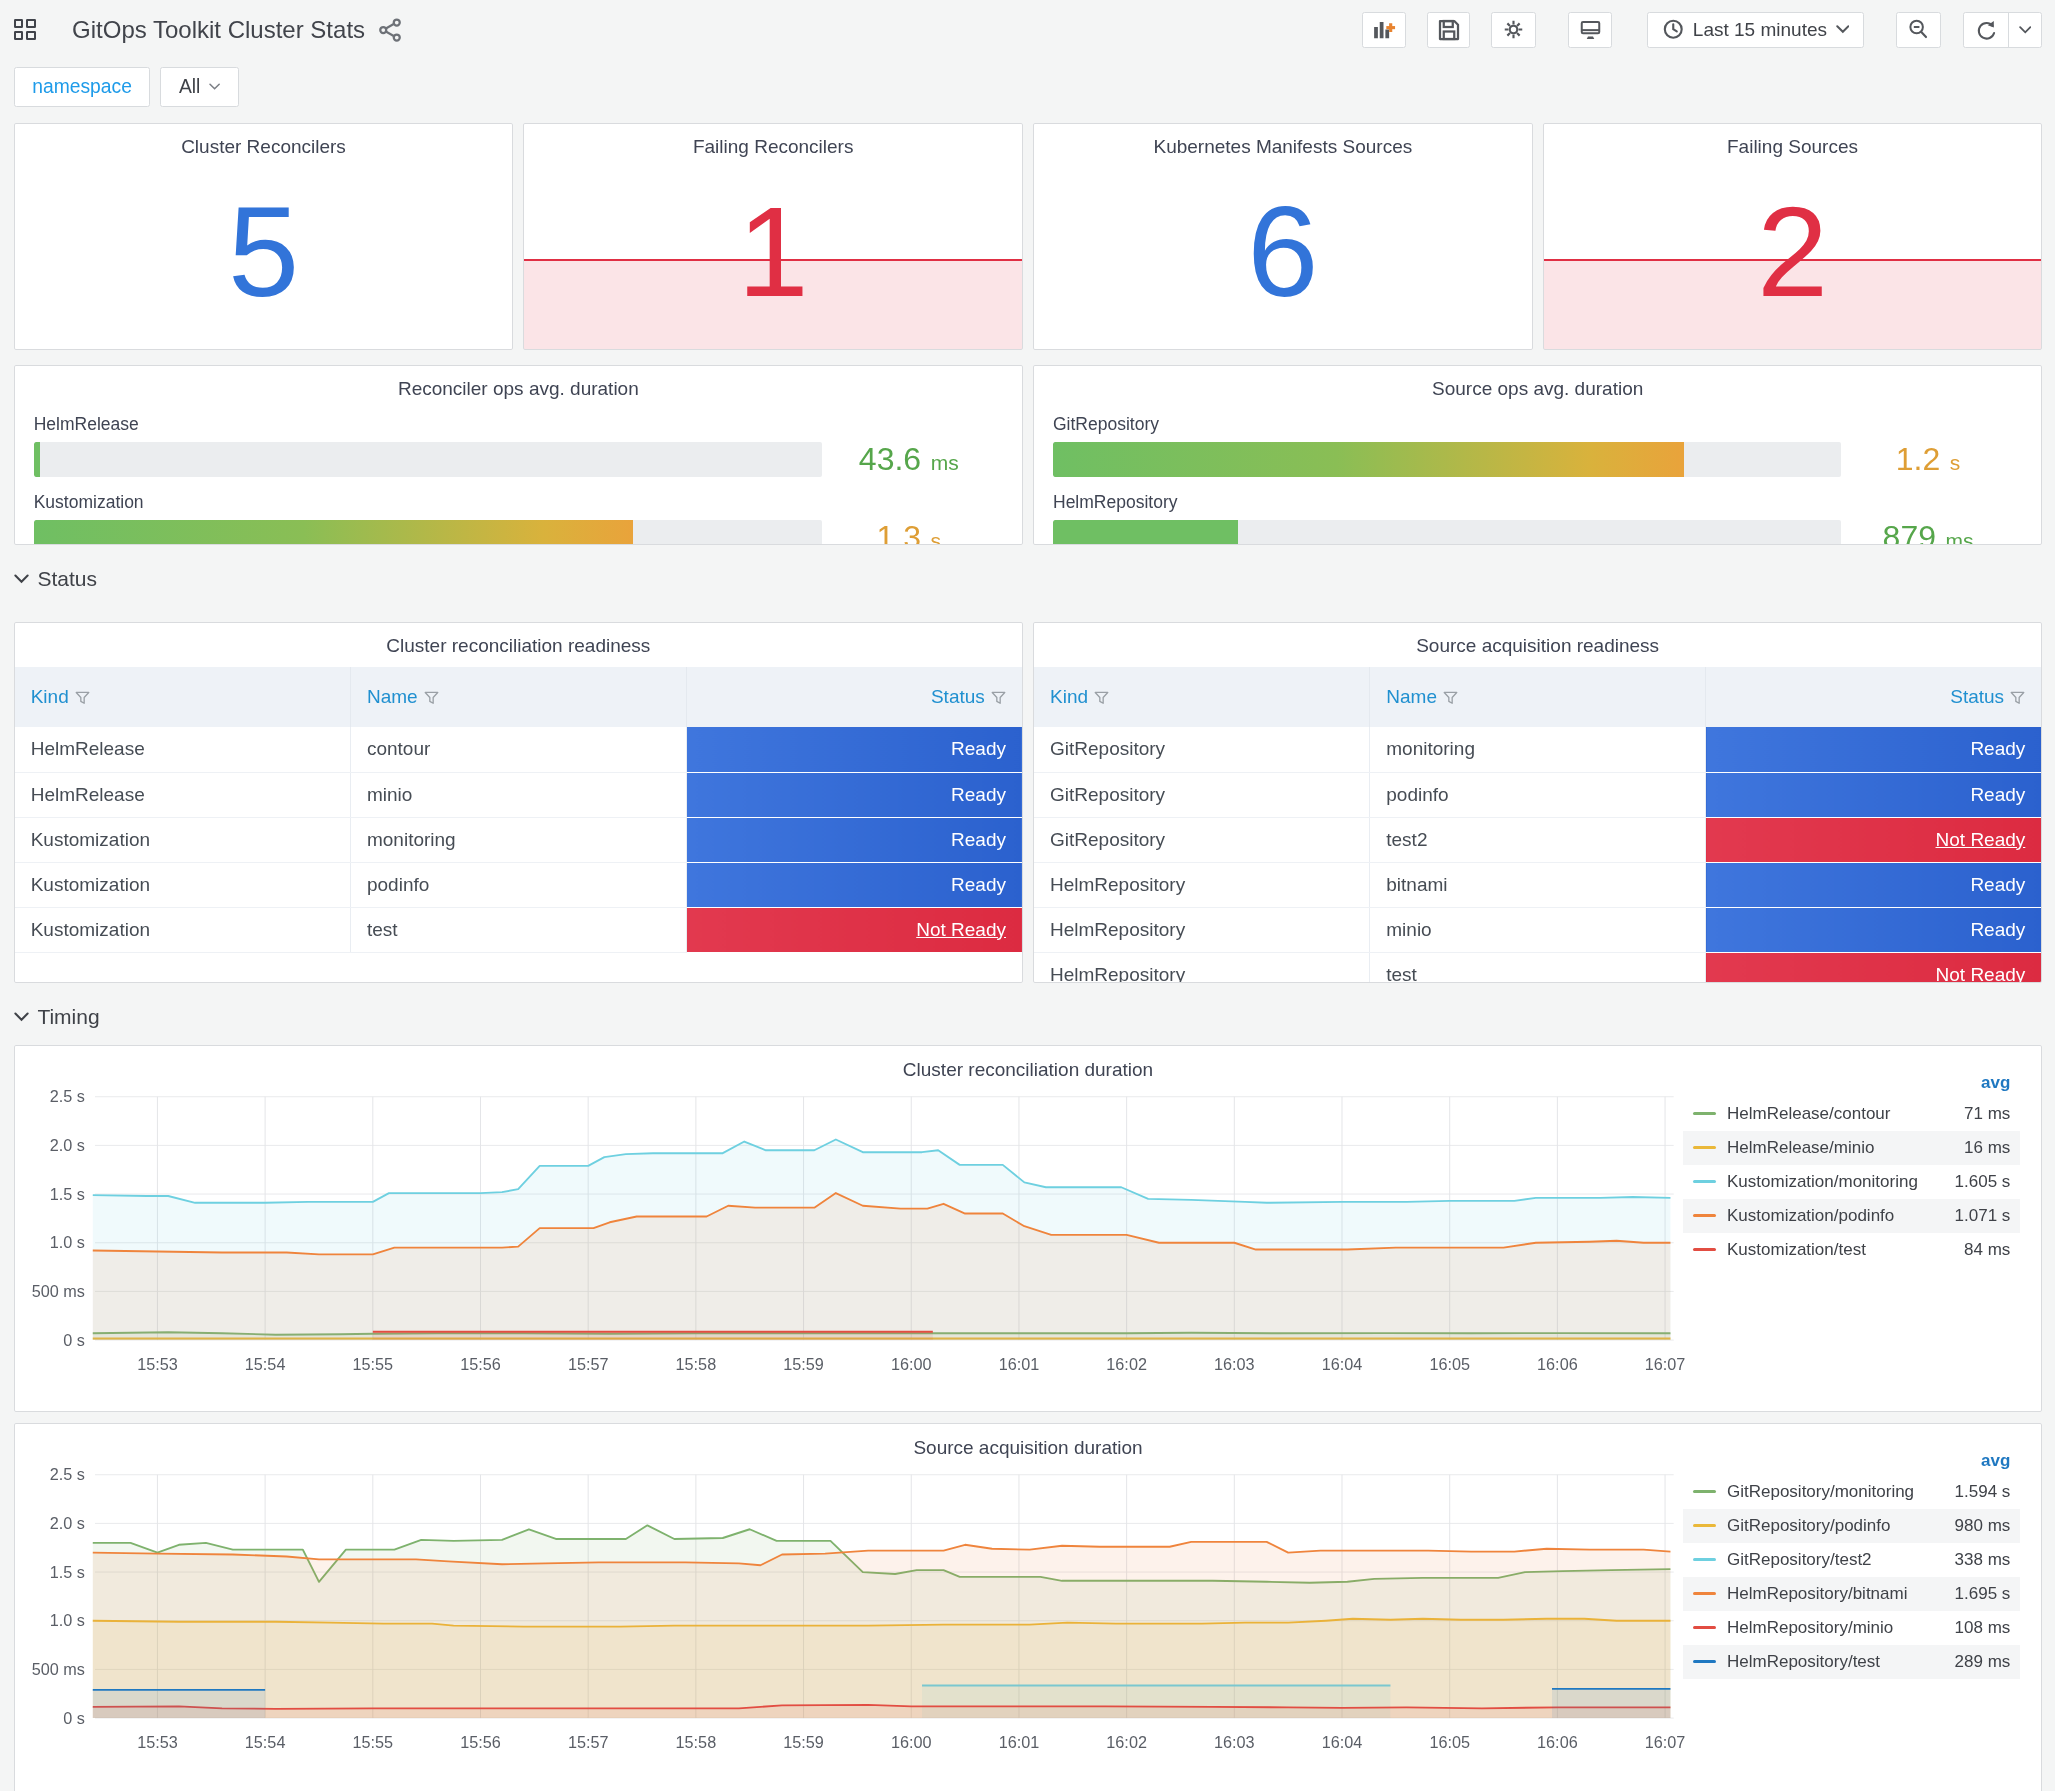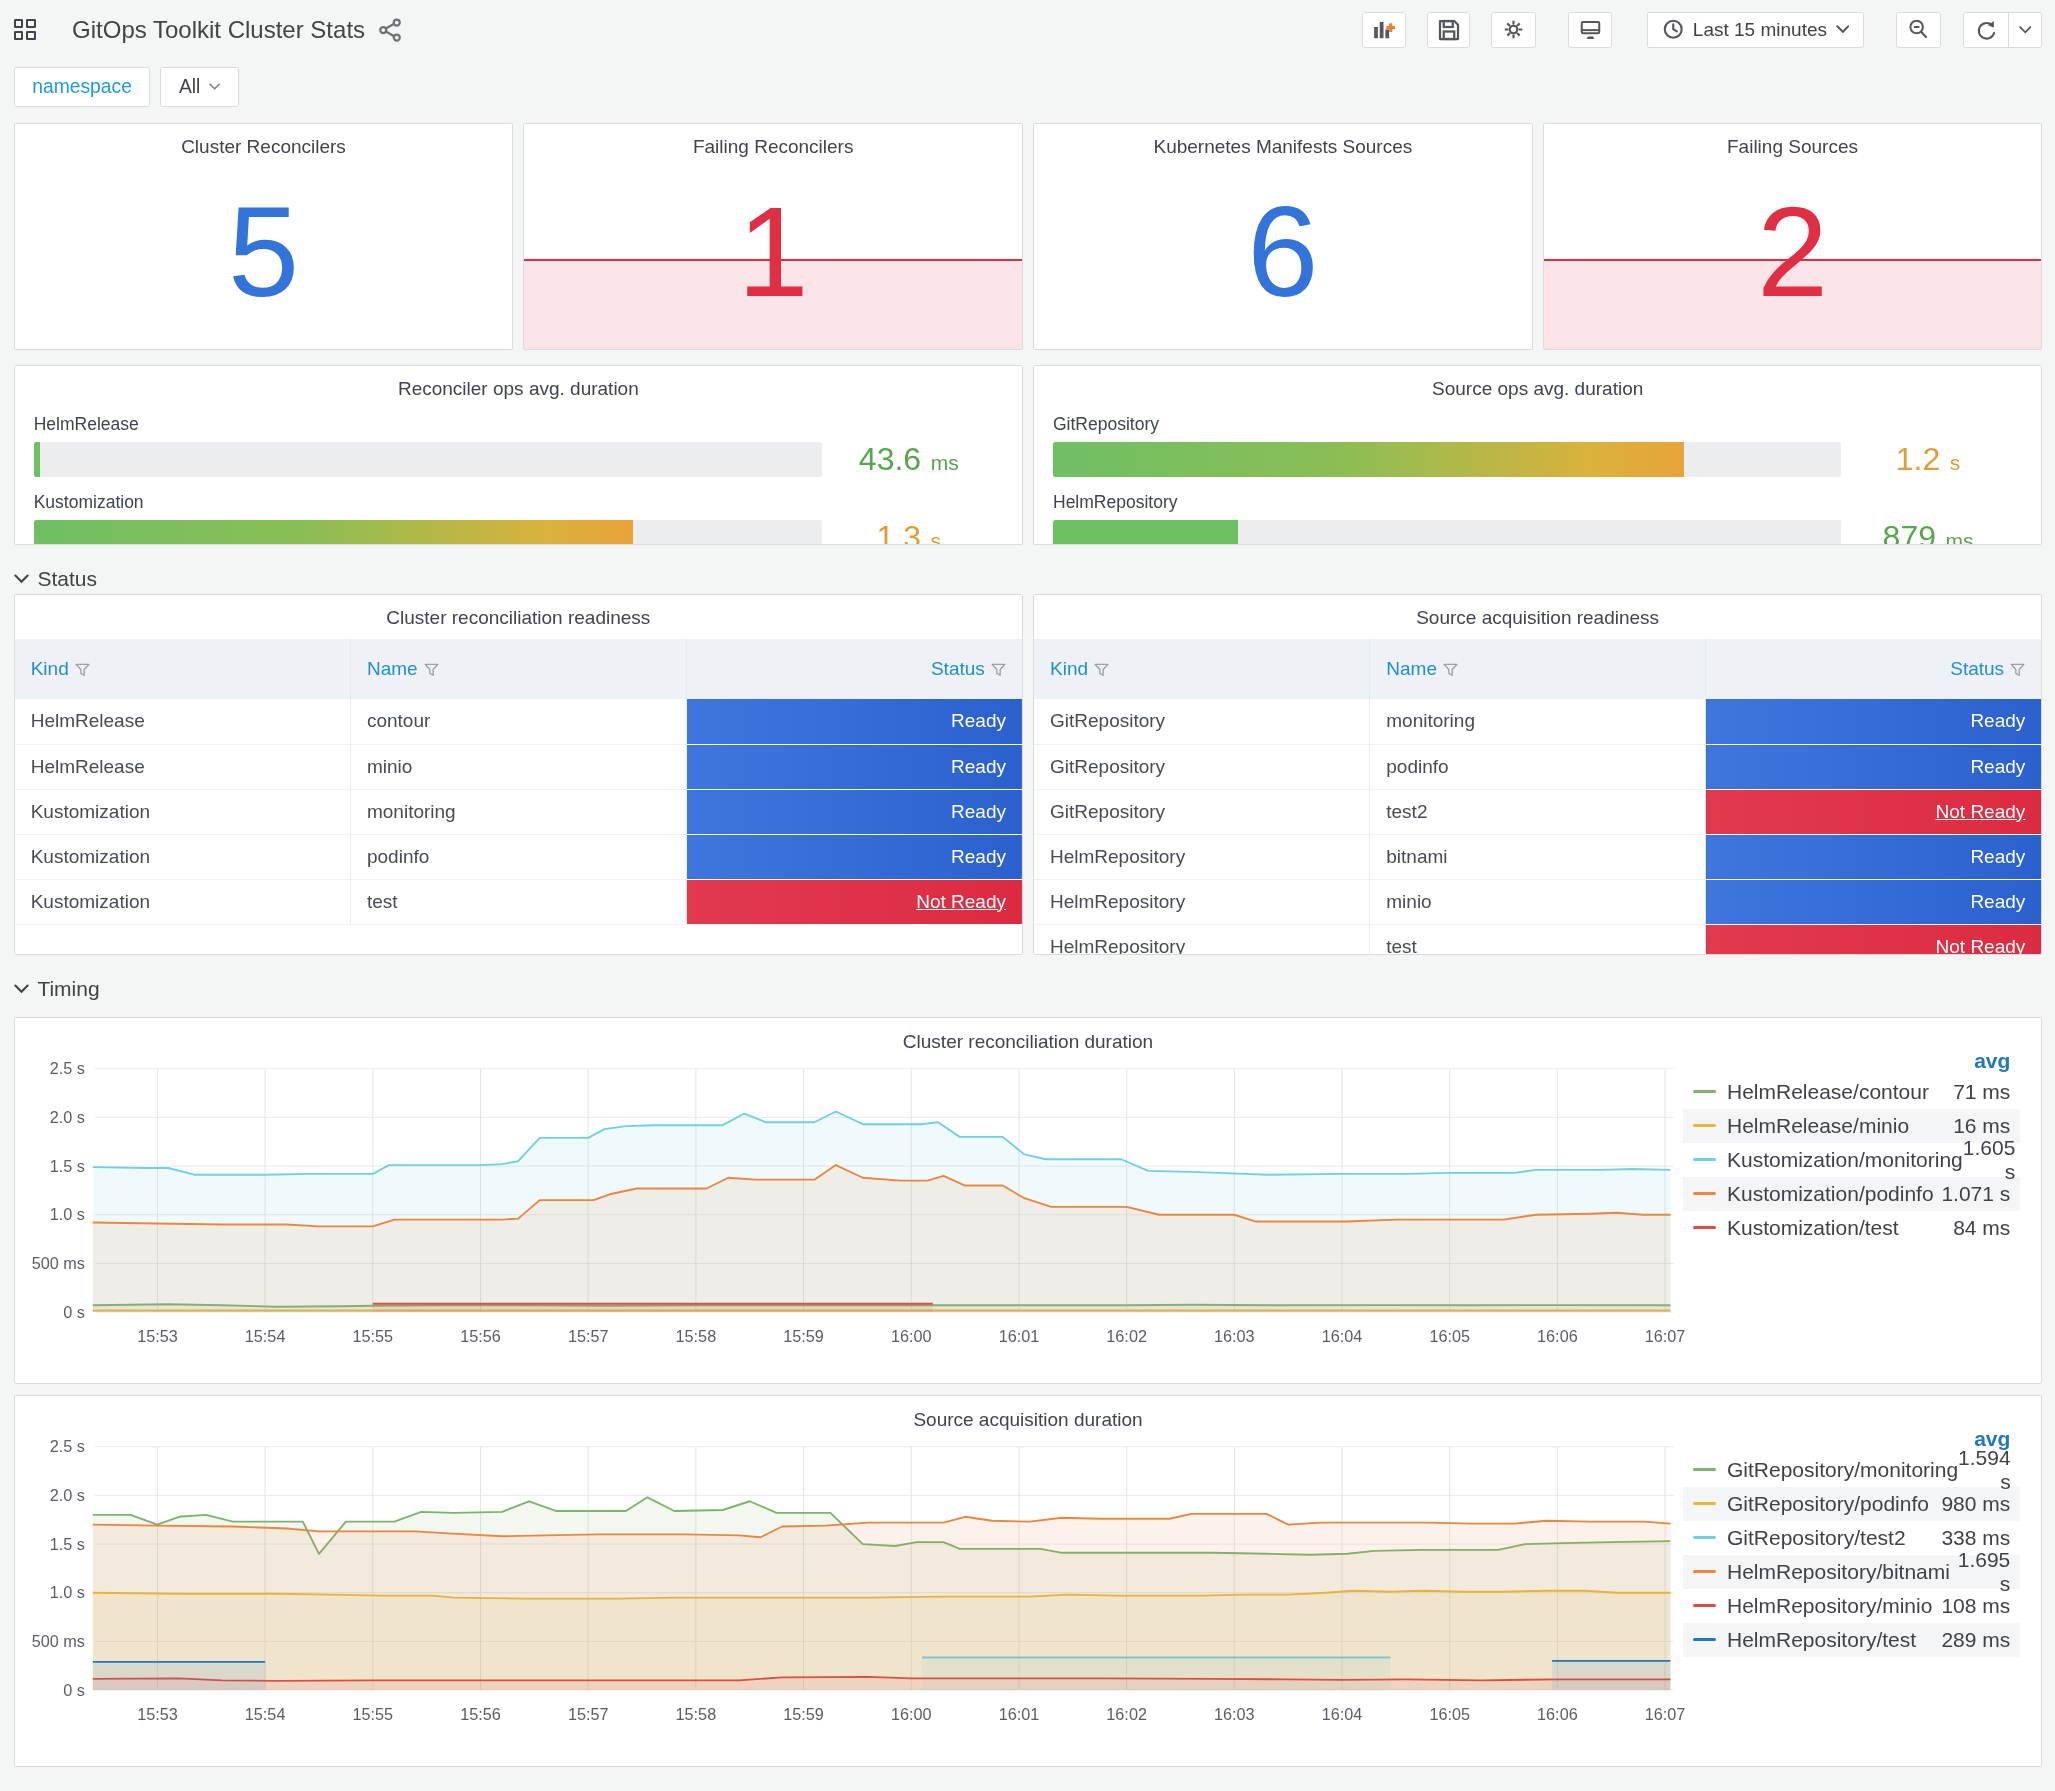--- a/index.html
+++ b/index.html
@@ -51,38 +51,38 @@
   .gauge-track { height:35px; background:#ebedef; border-radius:1.9px; overflow:hidden; }
   .gauge-fill { height:100%; border-radius:1.9px 0 0 1.9px; }
   .gauge-value { text-align:center; font-size:32px; font-weight:500; padding-right:7.5px; white-space:nowrap; }
   .gauge-value .unit { font-size:21px; margin-left:3.7px; }
 
   
   .section-header { display:flex; align-items:center; gap:8.7px; margin-top:20px; height:29px;
                     font-size:21px; font-weight:500; color:#3f4248; cursor:pointer; }
 
   
-  .tables-row { margin-top:0; }
+  .tables-row { margin-top:28px; }
   .table-panel { flex:1; height:361px; }
   .status-table { width:100%; border-collapse:collapse; font-size:19px; color:#464c54; margin-top:10px; table-layout:fixed; }
   .status-table th { height:60px; background:#eef2f7; color:#2090d0; font-weight:400; text-align:left;
                      padding:0 16px; border-right:0.6px solid #e4e9ef; }
   .status-table th:last-child { text-align:right; border-right:none; }
   .status-table th .funnel { margin-left:6.2px; vertical-align:middle; }
   .status-table td { height:45px; padding:0 16px; border-right:0.6px solid #e9edf2; border-bottom:1.2px solid #eef1f5; }
   .status-table td.cell-status { padding:0 16px; text-align:right; color:#fff; border-bottom:1.2px solid #fff; border-right:none; }
   .cell-status.ready { background:linear-gradient(90deg,#3f76dd,#2b61ce); }
   .cell-status.notready { background:linear-gradient(90deg,#e2394f,#dc2b41);text-decoration:underline; }
 
   
   .chart-panel { margin-top:13.7px; height:367px; }
   .chart-panel.second { margin-top:11.2px; height:372px; }
   .chart-body { position:absolute; inset:0; }
   .chart-svg { position:absolute; left:10px; top:32px; }
-  .legend { position:absolute; right:21px; top:29px; width:337px; font-size:21px; color:#3f4248; }
+  .legend { position:absolute; right:21px; top:23px; width:337px; font-size:17px; color:#3f4248; }
   .legend-header { text-align:right; color:#1f78c1; font-weight:700; height:27.5px; line-height:27.5px; padding-right:10px; }
   .legend-row { display:flex; align-items:center; height:34px; padding:0 10px; cursor:pointer; }
   .legend-row.alt { background:#f4f5f6; }
   .legend-dash { width:22.5px; height:3.1px; border-radius:1.9px; margin-right:11.2px; flex:none; }
   .legend-name { flex:1; }
   .legend-val { width:87px; text-align:right; }
 </style>
 </head>
 <body>
 

